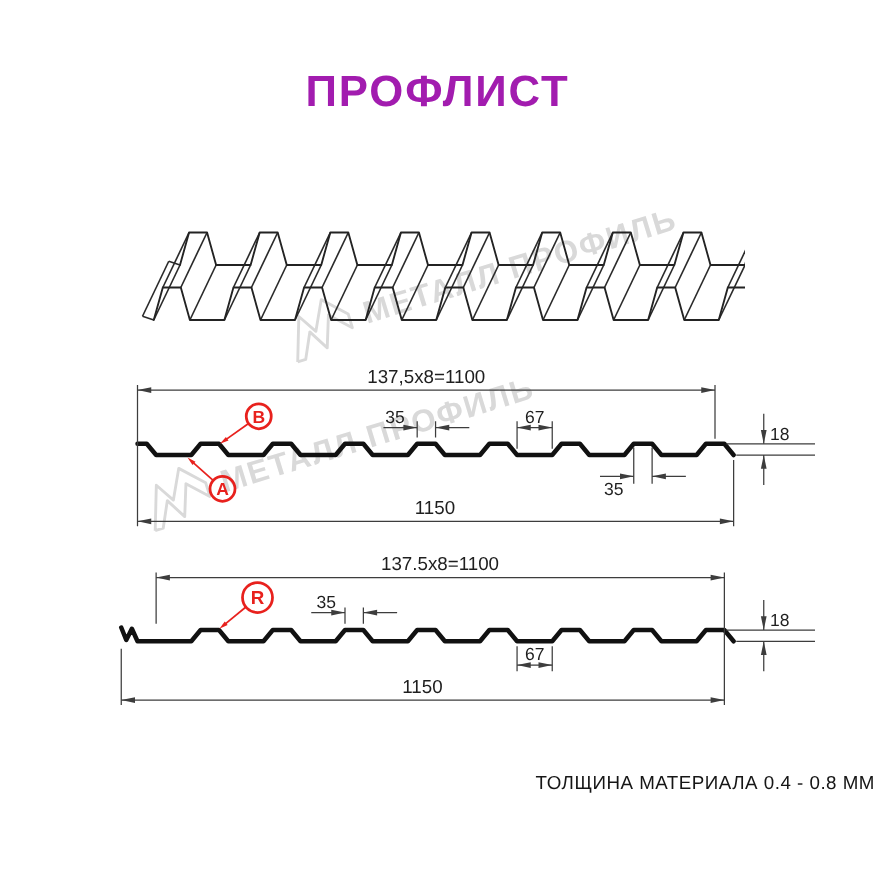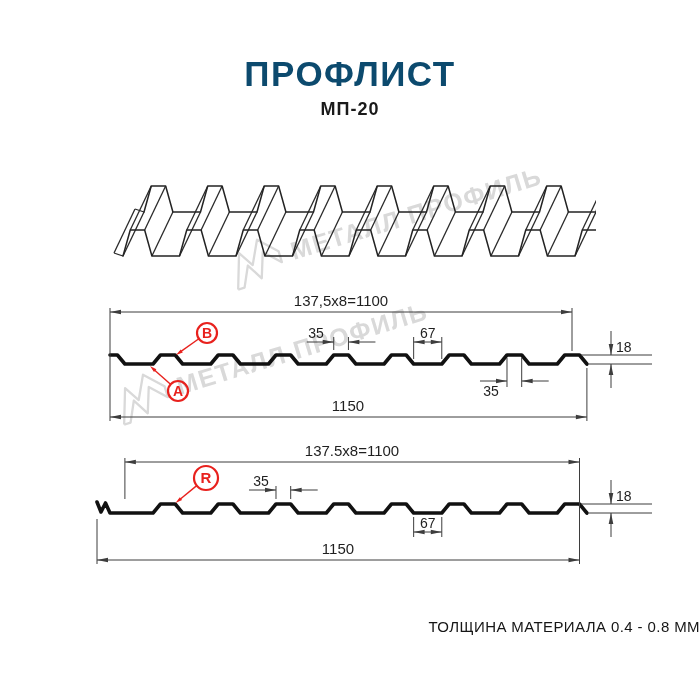--- a/index.html
+++ b/index.html
@@ -1,38 +1,37 @@
 <!DOCTYPE html>
 <html><head>
 <meta charset="utf-8">
 <style>
   html,body{margin:0;padding:0;background:#fff;}
   .page{position:relative;width:700px;height:700px;background:#fff;overflow:hidden;
         font-family:"Liberation Sans",sans-serif;}
   .title{position:absolute;top:54px;left:0;width:100%;margin:0;text-align:center;
-         font-size:35px;font-weight:bold;letter-spacing:1.5px;color:#0c4a6e;}
+         font-size:35px;font-weight:bold;letter-spacing:1.5px;color:#a21caf;}
   .subtitle{position:absolute;top:99px;left:0;width:100%;text-align:center;
             font-size:18px;font-weight:600;letter-spacing:1px;color:#1a1a1a;}
   .wm{position:absolute;display:flex;align-items:center;gap:10px;
       color:#d9d9d9;font-weight:bold;font-size:25px;letter-spacing:1.5px;
       white-space:nowrap;transform-origin:left center;z-index:1;user-select:none;}
   .wm svg{flex:0 0 auto;}
   .wm1{left:230px;top:247px;transform:rotate(-17deg);}
   .wm2{left:116px;top:382px;transform:rotate(-17deg);}
   #drawing{position:absolute;left:0;top:0;z-index:2;}
   .footer{position:absolute;top:618px;left:0;width:100%;text-align:right;
           font-size:15px;font-weight:500;letter-spacing:0.4px;color:#161616;}
 </style>
 </head>
 <body>
 
 <div class="page">
 
   <h1 class="title">ПРОФЛИСТ</h1>
-  <div class="subtitle">МП-20</div>
 
   <div class="wm wm1">
     <svg width="54" height="46" viewBox="0 0 56 48">
       <polyline points="2,46 14,10 24,26 36,2 54,20 54,32 38,16 29,42 19,25 9,46 2,46" fill="none" stroke="#d9d9d9" stroke-width="2.4" stroke-linejoin="round"></polyline>
     </svg>
     <span>МЕТАЛЛ ПРОФИЛЬ</span>
   </div>
 
   <div class="wm wm2">
     <svg width="54" height="46" viewBox="0 0 56 48">

